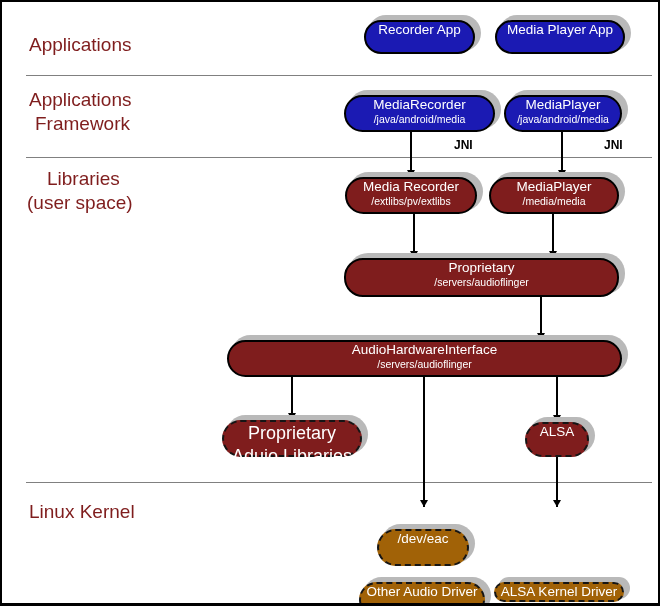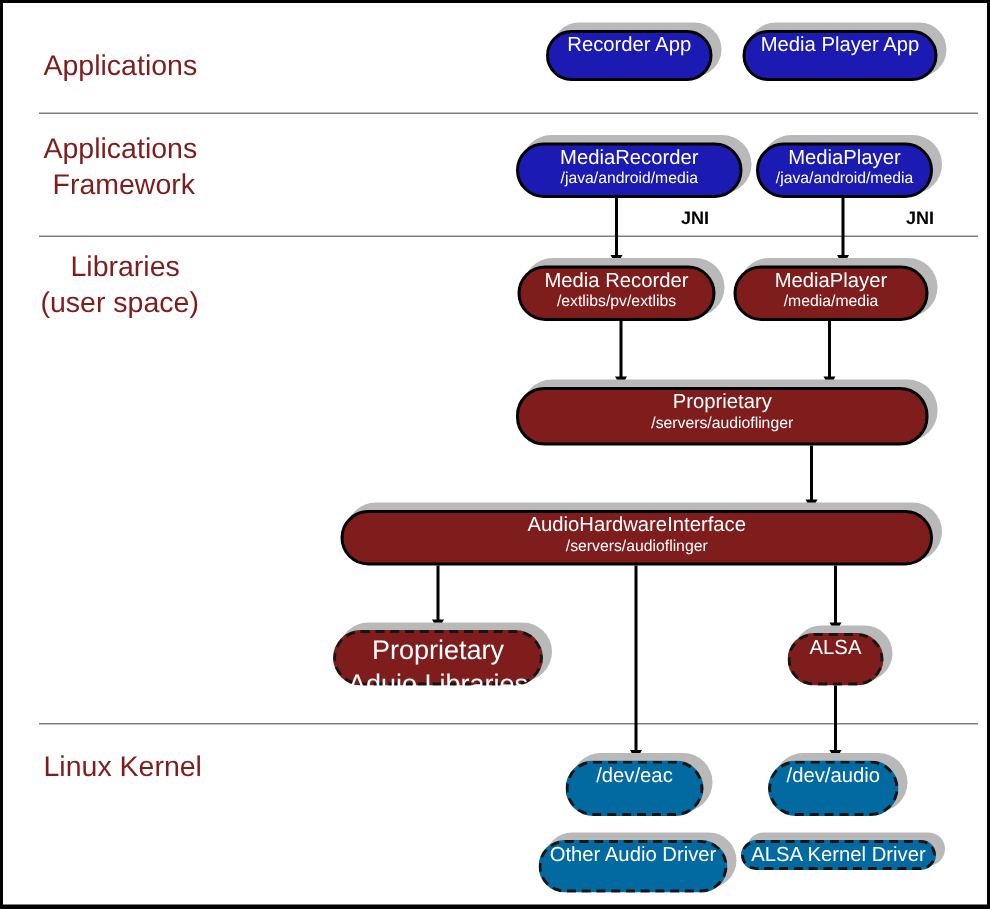--- a/index.html
+++ b/index.html
@@ -50,21 +50,21 @@
     align-items: center;
     justify-content: flex-start;
     text-align: center;
     box-shadow: 5px -4px 0 1px #b9b9b9;
     line-height: 1.15;
   }
   .pill .main { font-size: 13.5px; }
   .pill .sub  { font-size: 10.5px; }
   .blue  { background: #1b1ab3; }
   .green { background: #7f1d1d; }
-  .red   { background: #0369a1; }
+  .red   { background: #a16207; margin-top: 22px; }
   .dashed { border: 2px dashed #151515; }
 
   .p-recorder-app      { left: 362px; top: 18px;  width: 111px; height: 34px; }
   .p-media-player-app  { left: 493px; top: 18px;  width: 130px; height: 34px; }
   .p-mr-fw             { left: 342px; top: 93px;  width: 151px; height: 37px; }
   .p-mp-fw             { left: 502px; top: 93px;  width: 118px; height: 37px; }
   .p-mr-lib            { left: 343px; top: 175px; width: 132px; height: 37px; }
   .p-mp-lib            { left: 487px; top: 175px; width: 130px; height: 37px; }
   .p-audioflinger      { left: 342px; top: 256px; width: 275px; height: 39px; }
   .p-ahi               { left: 225px; top: 338px; width: 395px; height: 37px; }
@@ -207,23 +207,20 @@
     <span class="main">ALSA</span>
   </div>
 
   <div class="connector c-audio">
       <div class="arrowhead"></div>
     </div>
 
   <div class="pill red dashed p-dev-eac">
     <span class="main">/dev/eac</span>
   </div>
-  <div class="pill red dashed p-dev-audio">
-    <span class="main">/dev/audio</span>
-  </div>
   <div class="pill red dashed p-other-drivers">
     <span class="main">Other Audio Driver</span>
   </div>
   <div class="pill red dashed p-alsa-driver">
     <span class="main">ALSA Kernel Driver</span>
   </div>
 
 </div>
 
 </body></html>

